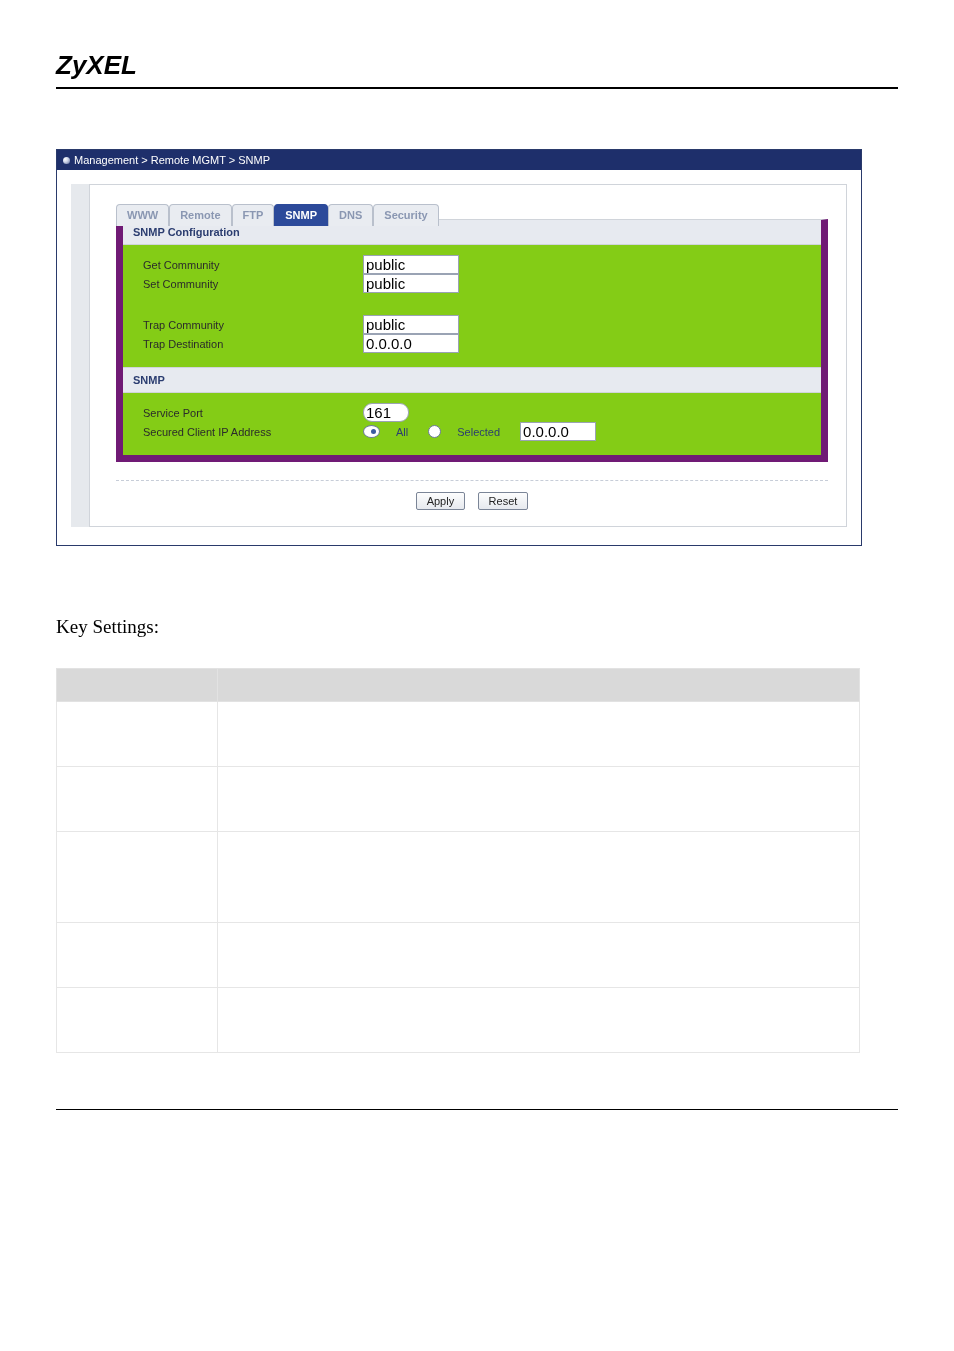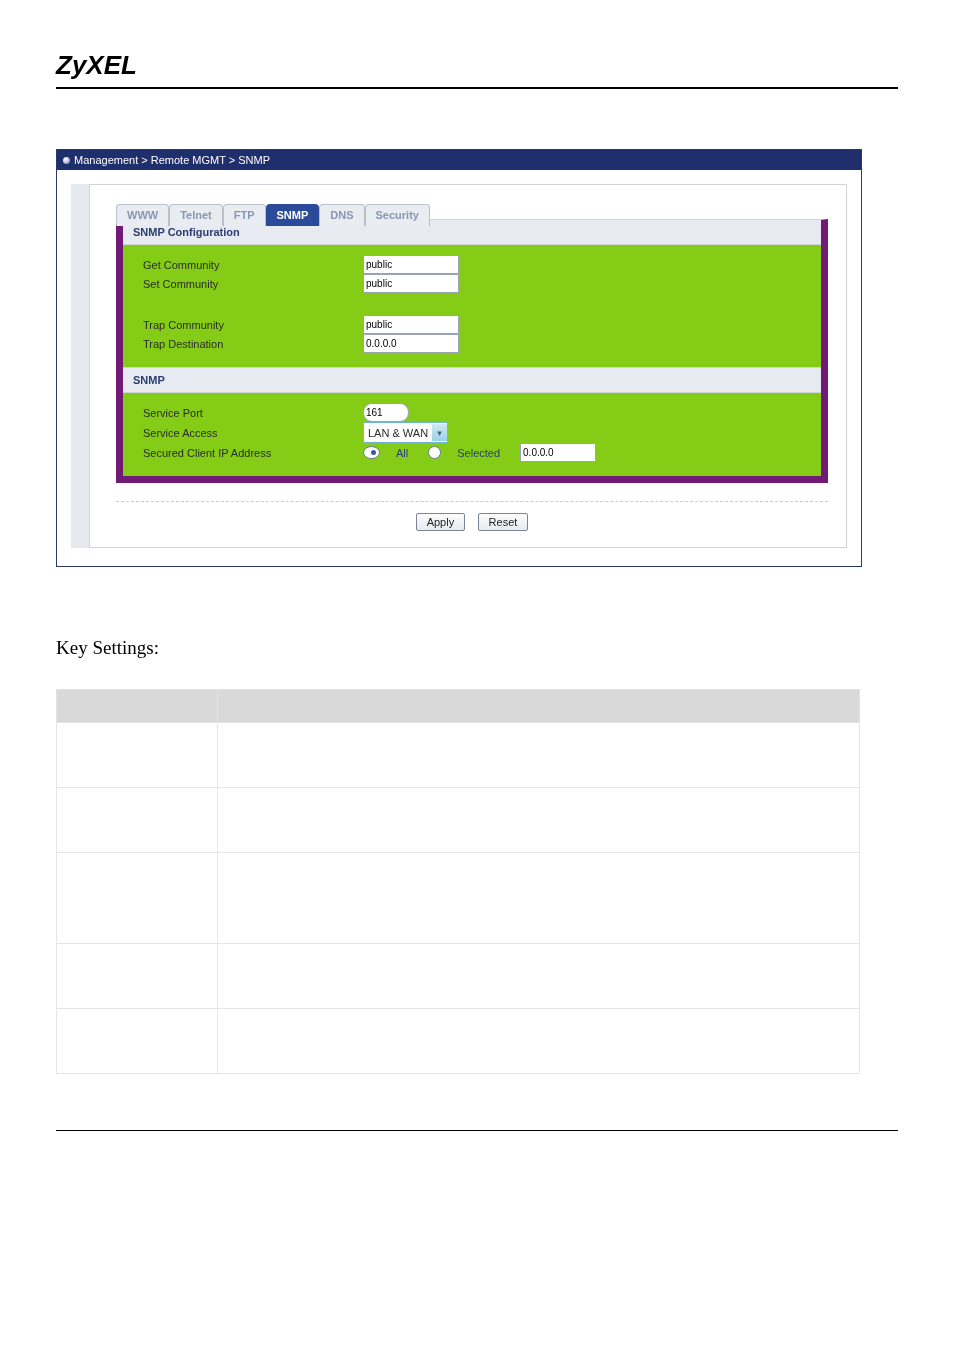--- a/index.html
+++ b/index.html
@@ -122,21 +122,21 @@
   .row-value {
     flex: 1;
     display: flex;
     align-items: center;
     gap: 6px;
   }
   .txt {
     border: 1px solid #9aa3b4;
     height: 17px;
     width: 90px;
-    font-size: 10px;
+    font-size: 15px;
     padding: 0 2px;
     background: #fff;
   }
   .sel {
     border: 1px solid #6eb7d3;
     background: #fff;
     font-size: 11px;
     height: 19px;
     display: inline-flex;
     align-items: center;
@@ -241,21 +241,21 @@
     </div>
 
     <div class="ss-body">
       <div class="ss-left-shade">
         <div class="shade"></div>
         <div class="ss-inner">
 
           <div class="tabs-wrap">
             <div class="tabs">
               <div class="tab">WWW</div>
-              <div class="tab">Telnet</div>
+              <div class="tab">Remote</div>
               <div class="tab">FTP</div>
               <div class="tab active">SNMP</div>
               <div class="tab">DNS</div>
               <div class="tab">Security</div>
             </div>
           </div>
 
           <div class="panel">
             <div class="panel-section-header">SNMP Configuration</div>
             <div class="panel-body">
@@ -285,29 +285,20 @@
                 </div>
               </div>
             </div>
 
             <div class="panel-section-header" style="border-top:1px solid #d0d4da">SNMP</div>
             <div class="panel-body">
               <div class="row">
                 <div class="row-label">Service Port</div>
                 <div class="row-value">
                   <input class="txt" style="width: 40px; border-radius: 9px;" value="161">
-                </div>
-              </div>
-              <div class="row">
-                <div class="row-label">Service Access</div>
-                <div class="row-value">
-                  <span class="sel">
-                    <span>LAN &amp; WAN</span>
-                    <span class="sel-arrow">▾</span>
-                  </span>
                 </div>
               </div>
               <div class="row">
                 <div class="row-label">Secured Client IP Address</div>
                 <div class="row-value">
                   <span class="radio-wrap">
                     <span class="radio-dot sel"></span>
                     <span>All</span>
                   </span>
                   <span class="radio-wrap">

